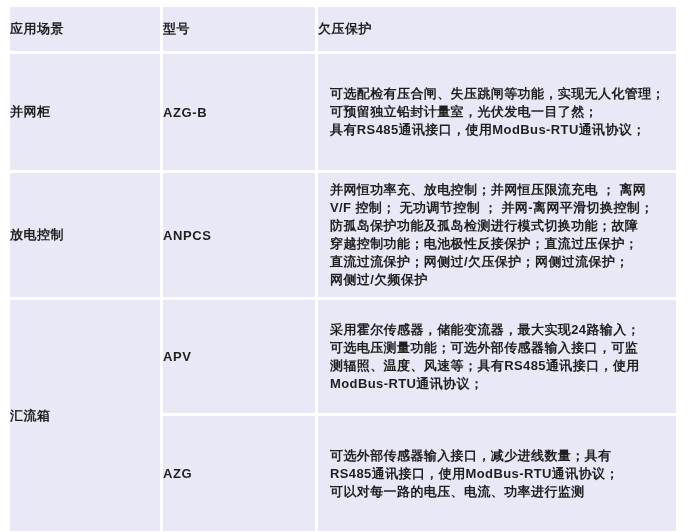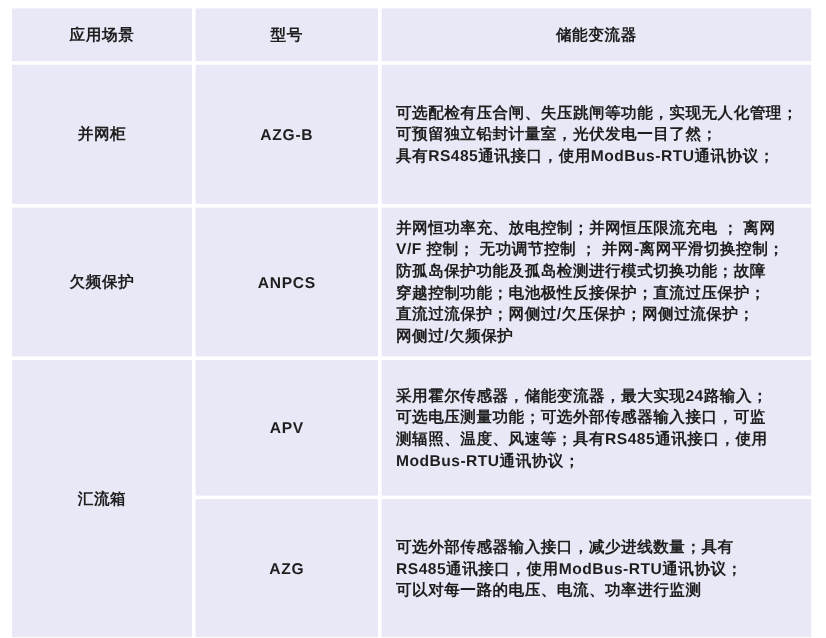--- a/index.html
+++ b/index.html
@@ -24,21 +24,21 @@
   table.spec-table col.c-scenario { width: 150px; }
   table.spec-table col.c-model    { width: 152px; }
   table.spec-table col.c-functions{ width: 358px; }
 
   .spec-table th,
   .spec-table td {
     background: #e8e8f7;
     color: #1f1f1f;
     font-size: 13px;
     font-weight: 700;
-    text-align: center;
+    text-align: left;
     vertical-align: middle;
     padding: 0;
     letter-spacing: 0.5px;
   }
   .spec-table thead tr { height: 44px; }
   tr.row-grid    { height: 116px; }
   tr.row-pcs     { height: 116px; }
   tr.row-apv     { height: 113px; }
   tr.row-azg     { height: 115px; }
 
@@ -58,33 +58,33 @@
   <table class="spec-table">
     <colgroup>
       <col class="c-scenario">
       <col class="c-model">
       <col class="c-functions">
     </colgroup>
     <thead>
       <tr>
         <th>应用场景</th>
         <th>型号</th>
-        <th>储能变流器</th>
+        <th>欠压保护</th>
       </tr>
     </thead>
     <tbody>
       <tr class="row-grid">
         <td class="scenario">并网柜</td>
         <td class="model">AZG-B</td>
         <td class="functions">可选配检有压合闸、失压跳闸等功能，实现无人化管理；
 可预留独立铅封计量室，光伏发电一目了然；
 具有RS485通讯接口，使用ModBus-RTU通讯协议；</td>
       </tr>
       <tr class="row-pcs">
-        <td class="scenario">欠频保护</td>
+        <td class="scenario">放电控制</td>
         <td class="model">ANPCS</td>
         <td class="functions">并网恒功率充、放电控制；并网恒压限流充电 ； 离网
 V/F 控制； 无功调节控制 ； 并网-离网平滑切换控制；
 防孤岛保护功能及孤岛检测进行模式切换功能；故障
 穿越控制功能；电池极性反接保护；直流过压保护；
 直流过流保护；网侧过/欠压保护；网侧过流保护；
 网侧过/欠频保护</td>
       </tr>
       <tr class="row-apv">
         <td class="scenario" rowspan="2">汇流箱</td>

